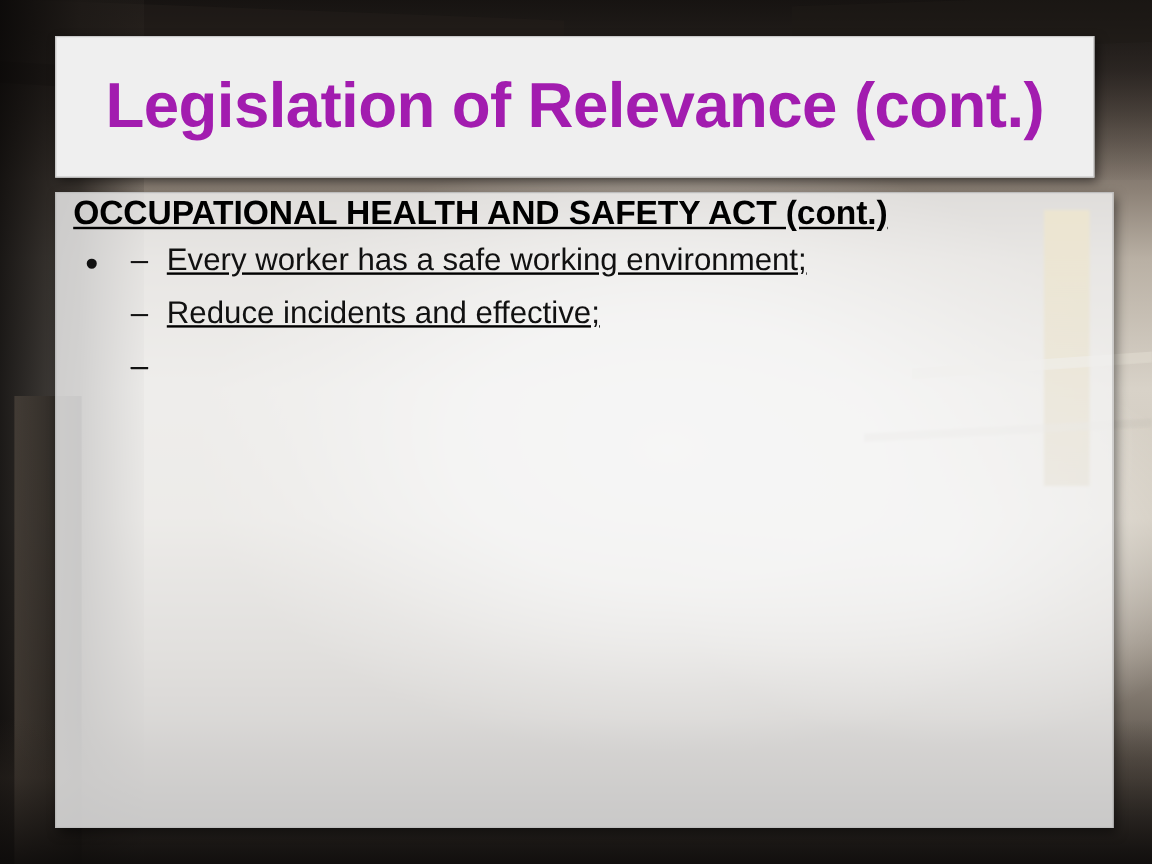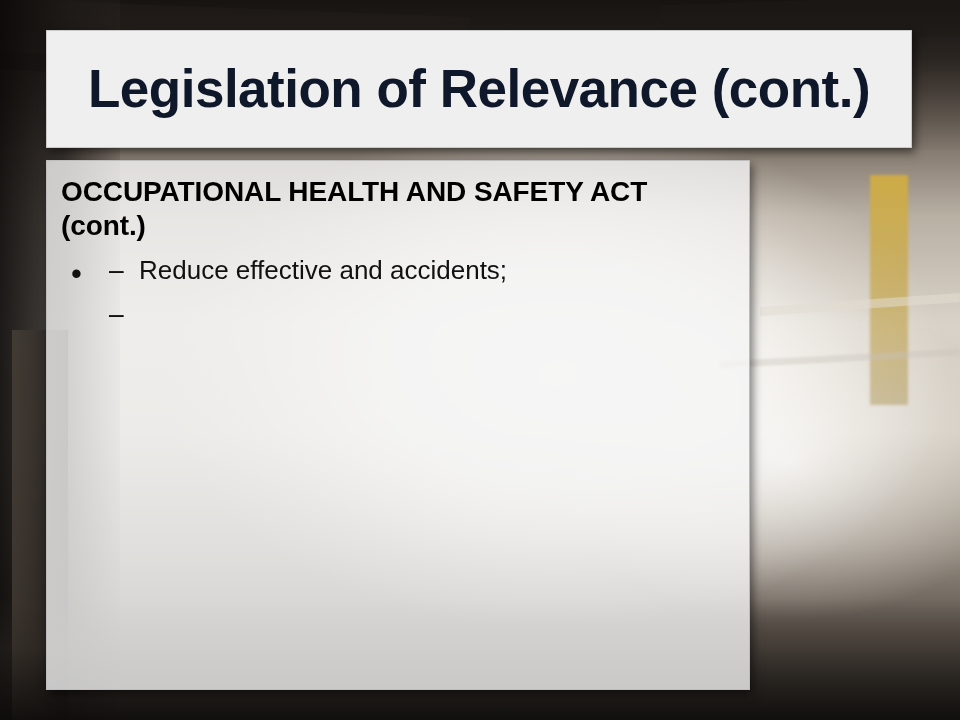--- a/index.html
+++ b/index.html
@@ -92,37 +92,38 @@
     background: #efefef;
     border: 1px solid #c9c9c9;
     box-shadow: 3px 4px 9px rgba(0,0,0,0.55);
     display: flex;
     align-items: center;
     justify-content: center;
   }
   .title-text {
     font-size: 53px;
     font-weight: bold;
-    color: #0f172a;
+    color: #a21caf;
     letter-spacing: -0.5px;
     line-height: 1.05;
     white-space: nowrap;
   }
 
   
   .body-box {
     position: absolute;
     left: 46px;
     top: 160px;
-    width: 704px;
+    width: 882px;
     height: 530px;
     background: rgba(244,244,244,0.80);
     border: 1px solid #bdbdbd;
     box-shadow: 3px 4px 9px rgba(0,0,0,0.5);
-    padding: 14px 18px 10px 14px;
+    padding: 0 18px 10px 14px;
+    text-decoration: underline;
   }
 
   .heading {
     font-size: 28px;
     font-weight: bold;
     color: #000;
     line-height: 1.22;
     margin: 0 0 6px 0;
     letter-spacing: -0.1px;
   }
@@ -195,24 +196,25 @@
   <div class="body-box">
     <p class="heading">OCCUPATIONAL HEALTH AND SAFETY ACT (cont.)</p>
 
     <ul class="level1">
       <li>
         <span class="bullet">•</span>
 
         <ul class="level2">
           <li>
             <span class="dash">–</span>
-          </li>
-          <li>
-            <span class="dash">–</span>
-            <span>Reduce effective and accidents;</span>
+            <span>Every worker has a safe working environment;</span>
+          </li>
+          <li>
+            <span class="dash">–</span>
+            <span>Reduce incidents and effective;</span>
           </li>
           <li>
             <span class="dash">–</span>
           </li>
           <li>
             <span class="dash">–</span>
           </li>
         </ul>
       </li>
     </ul>

